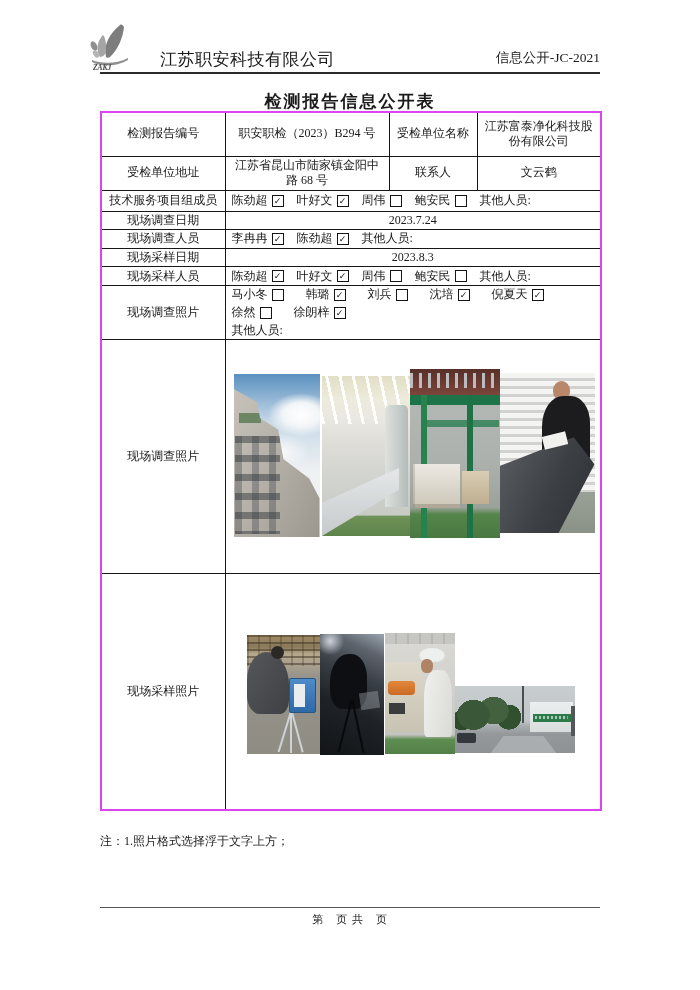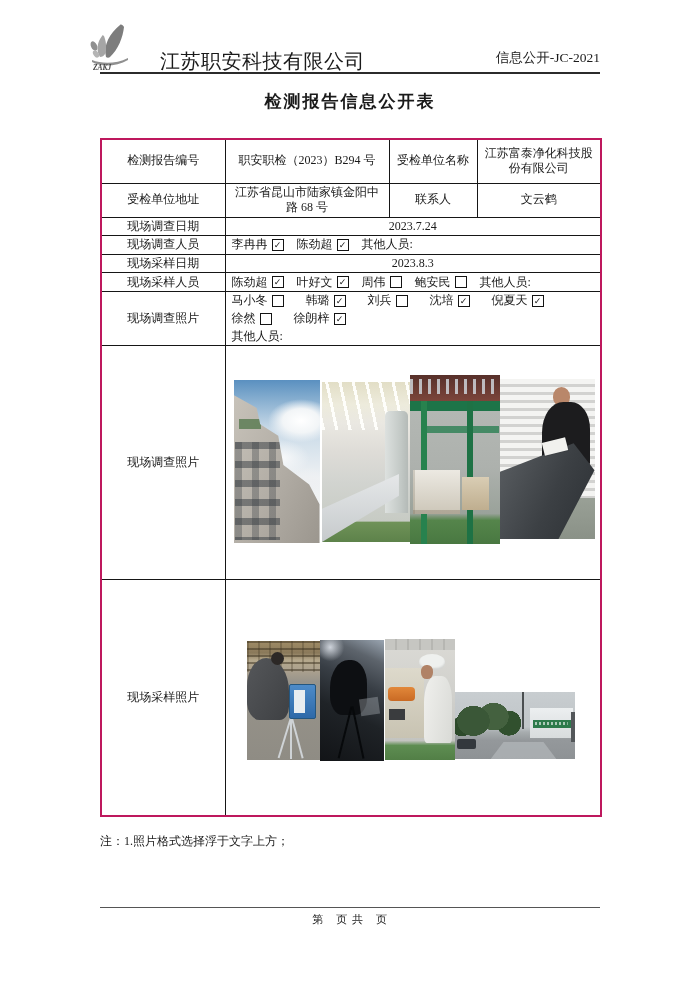--- a/index.html
+++ b/index.html
@@ -3,27 +3,27 @@
 <meta charset="utf-8">
 <style>
   html,body{margin:0;padding:0}
   body{
     width:700px;height:990px;position:relative;background:#ffffff;
     font-family:"Liberation Serif","DejaVu Serif",serif;color:#1a1a1a;
     overflow:hidden;
   }
   
   .logo{position:absolute;left:86px;top:24px;width:58px;height:48px}
-  .company{position:absolute;left:160px;top:48px;font-size:20px;letter-spacing:.5px;white-space:nowrap}
+  .company{position:absolute;left:160px;top:48px;font-size:17px;letter-spacing:.5px;white-space:nowrap}
   .docnum{position:absolute;right:100px;top:49px;font-size:13.5px;white-space:nowrap}
   .hr-rule{position:absolute;left:100px;top:72px;width:500px;height:2px;background:#2b2b2b}
   
   .title{position:absolute;left:0;top:90px;width:700px;text-align:center;font-size:17px;font-weight:bold;letter-spacing:2px}
   
-  table.form{position:absolute;left:100px;top:138px;width:500px;border-collapse:collapse;table-layout:fixed;border:2px solid #be185d}
+  table.form{position:absolute;left:100px;top:111px;width:500px;border-collapse:collapse;table-layout:fixed;border:2px solid #d946ef}
   td{border:1px solid #161616;font-size:12px;padding:1px 4px;vertical-align:middle;line-height:1.3;overflow:hidden}
   td.lbl{text-align:center;padding:1px 2px}
   td.ctr{text-align:center}
   tr.h44{height:44px}tr.h34{height:34px}tr.h21{height:21px}tr.h18{height:18px}
   tr.h19{height:19px}tr.h42{height:42px}tr.h234{height:234px}tr.h236{height:236px}
   
   .cb-row{display:flex;flex-wrap:wrap;align-items:center;column-gap:13px;row-gap:2px;padding-left:2px}
   .cb-row.tight{column-gap:22px}
   .cb-item{display:inline-flex;align-items:center;gap:4px;white-space:nowrap}
   .cbox{display:inline-block;width:10px;height:10px;border:1.5px solid #141414;
@@ -170,20 +170,44 @@
     <td class="ctr">职安职检（2023）B294 号</td>
     <td class="lbl">受检单位名称</td>
     <td class="ctr">江苏富泰净化科技股份有限公司</td>
   </tr>
   <tr class="h34">
     <td class="lbl">受检单位地址</td>
     <td class="ctr">江苏省昆山市陆家镇金阳中路 68 号</td>
     <td class="lbl">联系人</td>
     <td class="ctr">文云鹤</td>
   </tr>
+  <tr class="h21">
+    <td class="lbl">技术服务项目组成员</td>
+    <td colspan="3">
+      <div class="cb-row">
+            <span class="cb-item">
+              <span class="cb-name">陈劲超</span>
+              <span class="cbox on">✓</span>
+            </span>
+            <span class="cb-item">
+              <span class="cb-name">叶好文</span>
+              <span class="cbox on">✓</span>
+            </span>
+            <span class="cb-item">
+              <span class="cb-name">周伟</span>
+              <span class="cbox"></span>
+            </span>
+            <span class="cb-item">
+              <span class="cb-name">鲍安民</span>
+              <span class="cbox"></span>
+            </span>
+            <span class="other">其他人员:</span>
+          </div>
+    </td>
+  </tr>
   <tr class="h18">
     <td class="lbl">现场调查日期</td>
     <td colspan="3" class="ctr">2023.7.24</td>
   </tr>
   <tr class="h18">
     <td class="lbl">现场调查人员</td>
     <td colspan="3">
       <div class="cb-row">
             <span class="cb-item">
               <span class="cb-name">李冉冉</span>

